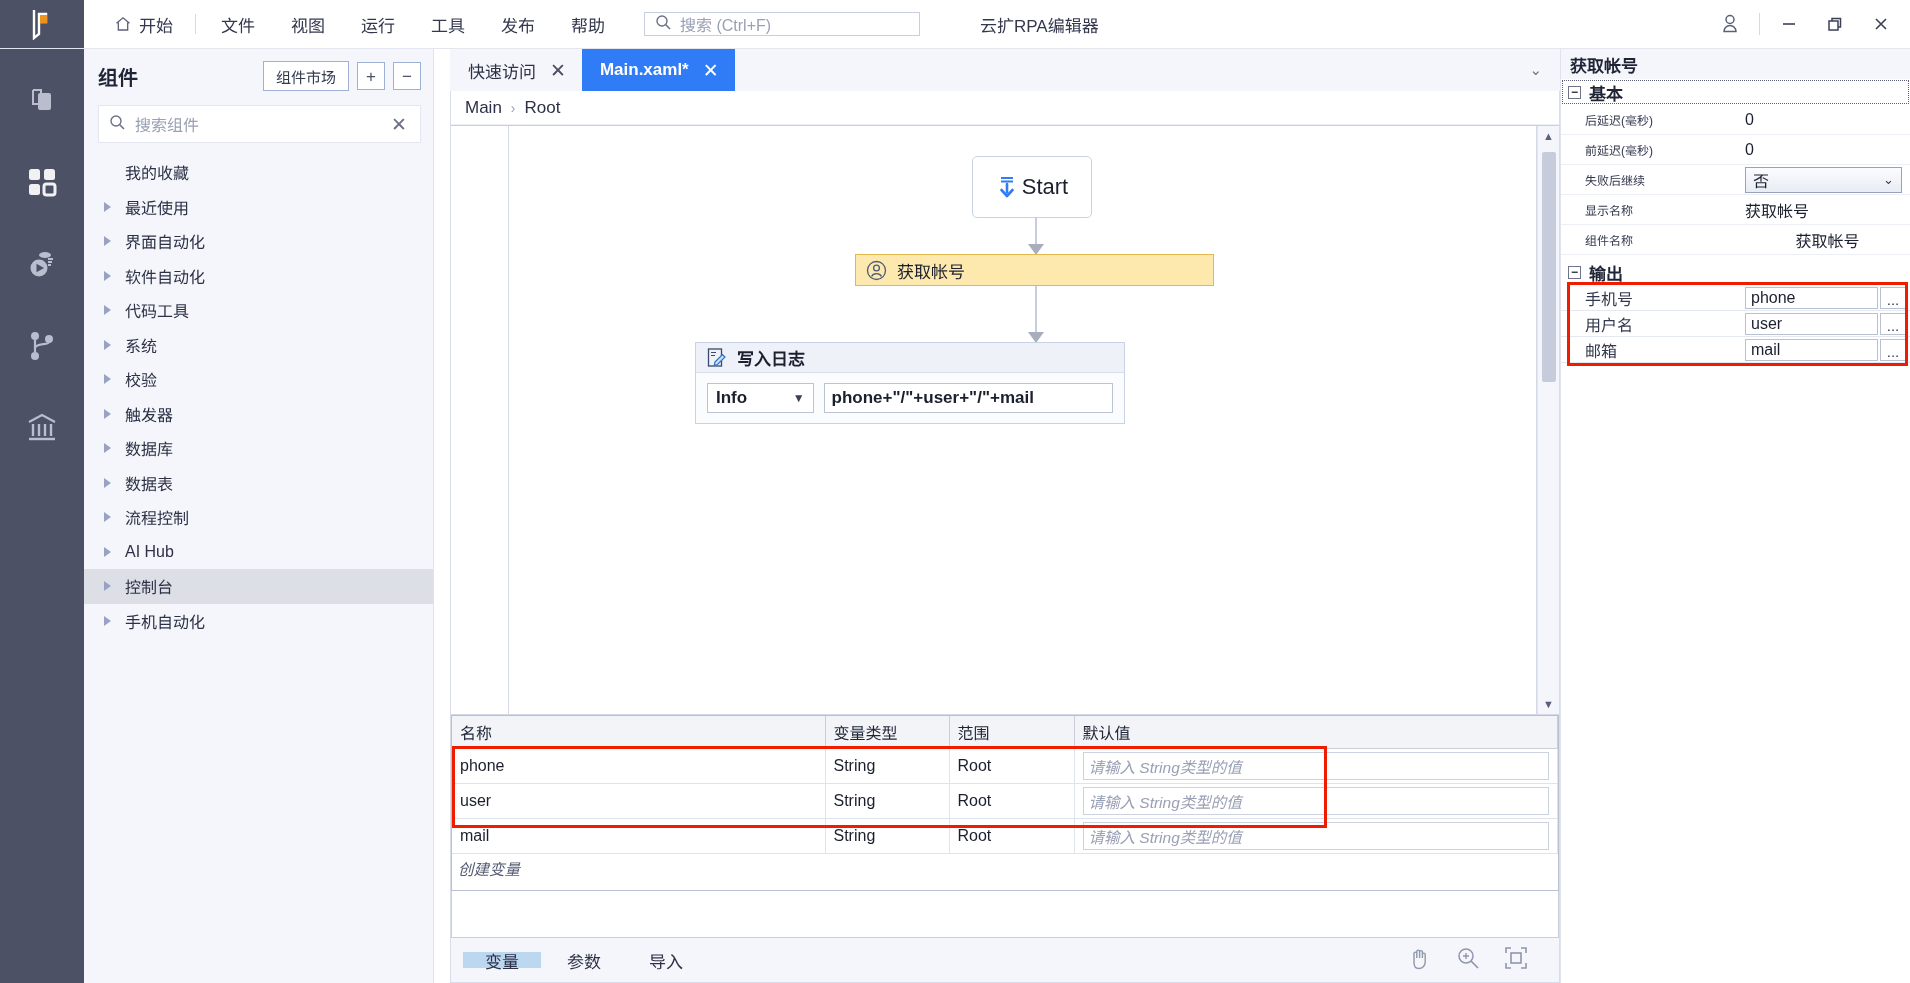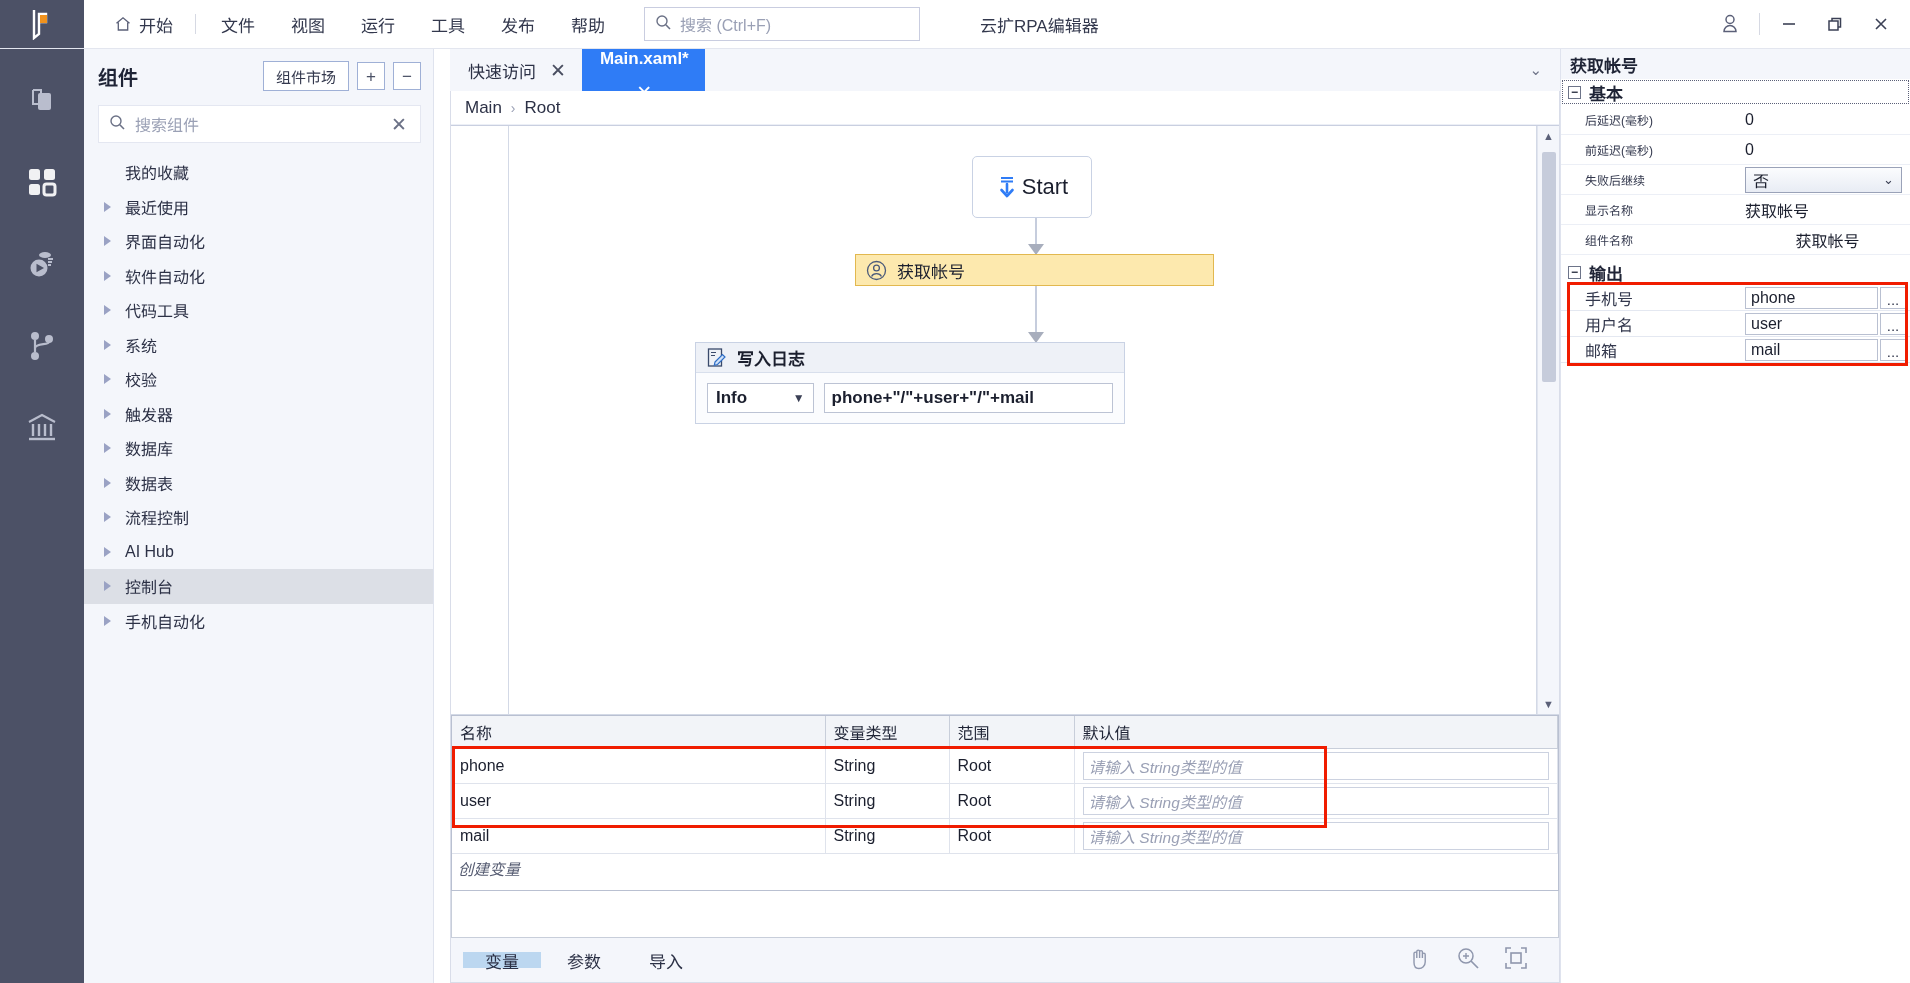--- a/index.html
+++ b/index.html
@@ -13,21 +13,21 @@
 
   
   .topbar { height: 49px; display: flex; align-items: stretch; background: #ffffff; border-bottom: 1px solid #e3e6ef; flex: 0 0 49px; }
   .logo-cell { width: 84px; background: #4c5166; display: flex; align-items: center; justify-content: center; }
   .menu-wrap { display: flex; align-items: center; gap: 2px; padding-left: 16px; }
   .home-item { display: flex; align-items: center; gap: 7px; padding: 0 14px; height: 49px; color: #33384d; font-size: 17px; }
   .home-icon svg { display: block; }
   .menu-sep { width: 1px; height: 20px; background: #d6d9e3; margin: 0 6px; }
   .menu-item { padding: 0 17px; height: 49px; display: flex; align-items: center; font-size: 17px; color: #33384d; cursor: default; }
 
-  .search-box { margin-left: 22px; align-self: center; width: 276px; height: 34px; border: 1px solid #c9cde0; background: #fff;
+  .search-box { margin-left: 22px; align-self: center; width: 276px; height: 24px; border: 1px solid #c9cde0; background: #fff;
                 display: flex; align-items: center; gap: 8px; padding: 0 10px; }
   .search-box .ph { color: #9aa0b5; font-size: 16px; }
 
   .app-title { margin-left: 60px; align-self: center; font-size: 17px; color: #33384d; }
 
   .win-right { margin-left: auto; display: flex; align-items: center; gap: 0; padding-right: 6px; }
   .win-btn { width: 46px; height: 49px; display: flex; align-items: center; justify-content: center; color: #5b6078; }
   .win-sep { width: 1px; height: 22px; background: #d6d9e3; margin: 0 6px; }
 
   
@@ -51,21 +51,21 @@
   .comp-list { flex: 1; overflow: hidden; }
   .comp-item { height: 34.5px; display: flex; align-items: center; padding-left: 20px; gap: 14px; font-size: 16px; color: #2c3146; }
   .comp-item.selected { background: #dcdfe6; }
   .tri { width: 0; height: 0; border-left: 7px solid #9aa2c4; border-top: 5px solid transparent; border-bottom: 5px solid transparent; }
   .tri.hidden { visibility: hidden; }
 
   
   .center { flex: 1; display: flex; flex-direction: column; min-width: 0; background: #f4f6fb; margin-left: 16px; }
   .tabbar { height: 42px; display: flex; align-items: flex-end; background: #f4f6fb; position: relative; }
   .tab { height: 42px; display: flex; align-items: center; gap: 14px; padding: 0 16px 0 18px; font-size: 17px; color: #2c3146; }
-  .tab.active { background: #2f7cf6; color: #fff; font-weight: bold; flex-direction: column; }
+  .tab.active { background: #2f7cf6; color: #fff; font-weight: bold; }
   .tab .xc { font-size: 19px; line-height: 1; opacity: .85; }
   .tab.active .xc { opacity: 1; }
   .chev-right { margin-left: auto; padding-right: 18px; color: #6b7186; font-size: 15px; align-self: center; }
 
   .editor-wrap { flex: 1; display: flex; flex-direction: column; background: #fff; border: 1px solid #d9dde9; border-top: none; margin: 0 0 0 0; min-height: 0; }
   .breadcrumb { height: 34px; display: flex; align-items: center; gap: 9px; padding-left: 14px; font-size: 17px; color: #2c3146; background: #fff; border-bottom: 1px solid #eceff6; }
   .bc-sep { color: #9aa0b5; font-size: 14px; }
 
   .canvas-area { flex: 1; position: relative; background: #fff; overflow: hidden; border-top: 1px solid #c9cfe0; min-height: 0; }
   .canvas-inner { position: absolute; inset: 0 22px 0 57px; background: #fff; border-left: 1px solid #d3d9e6; border-right: 1px solid #d3d9e6; }

